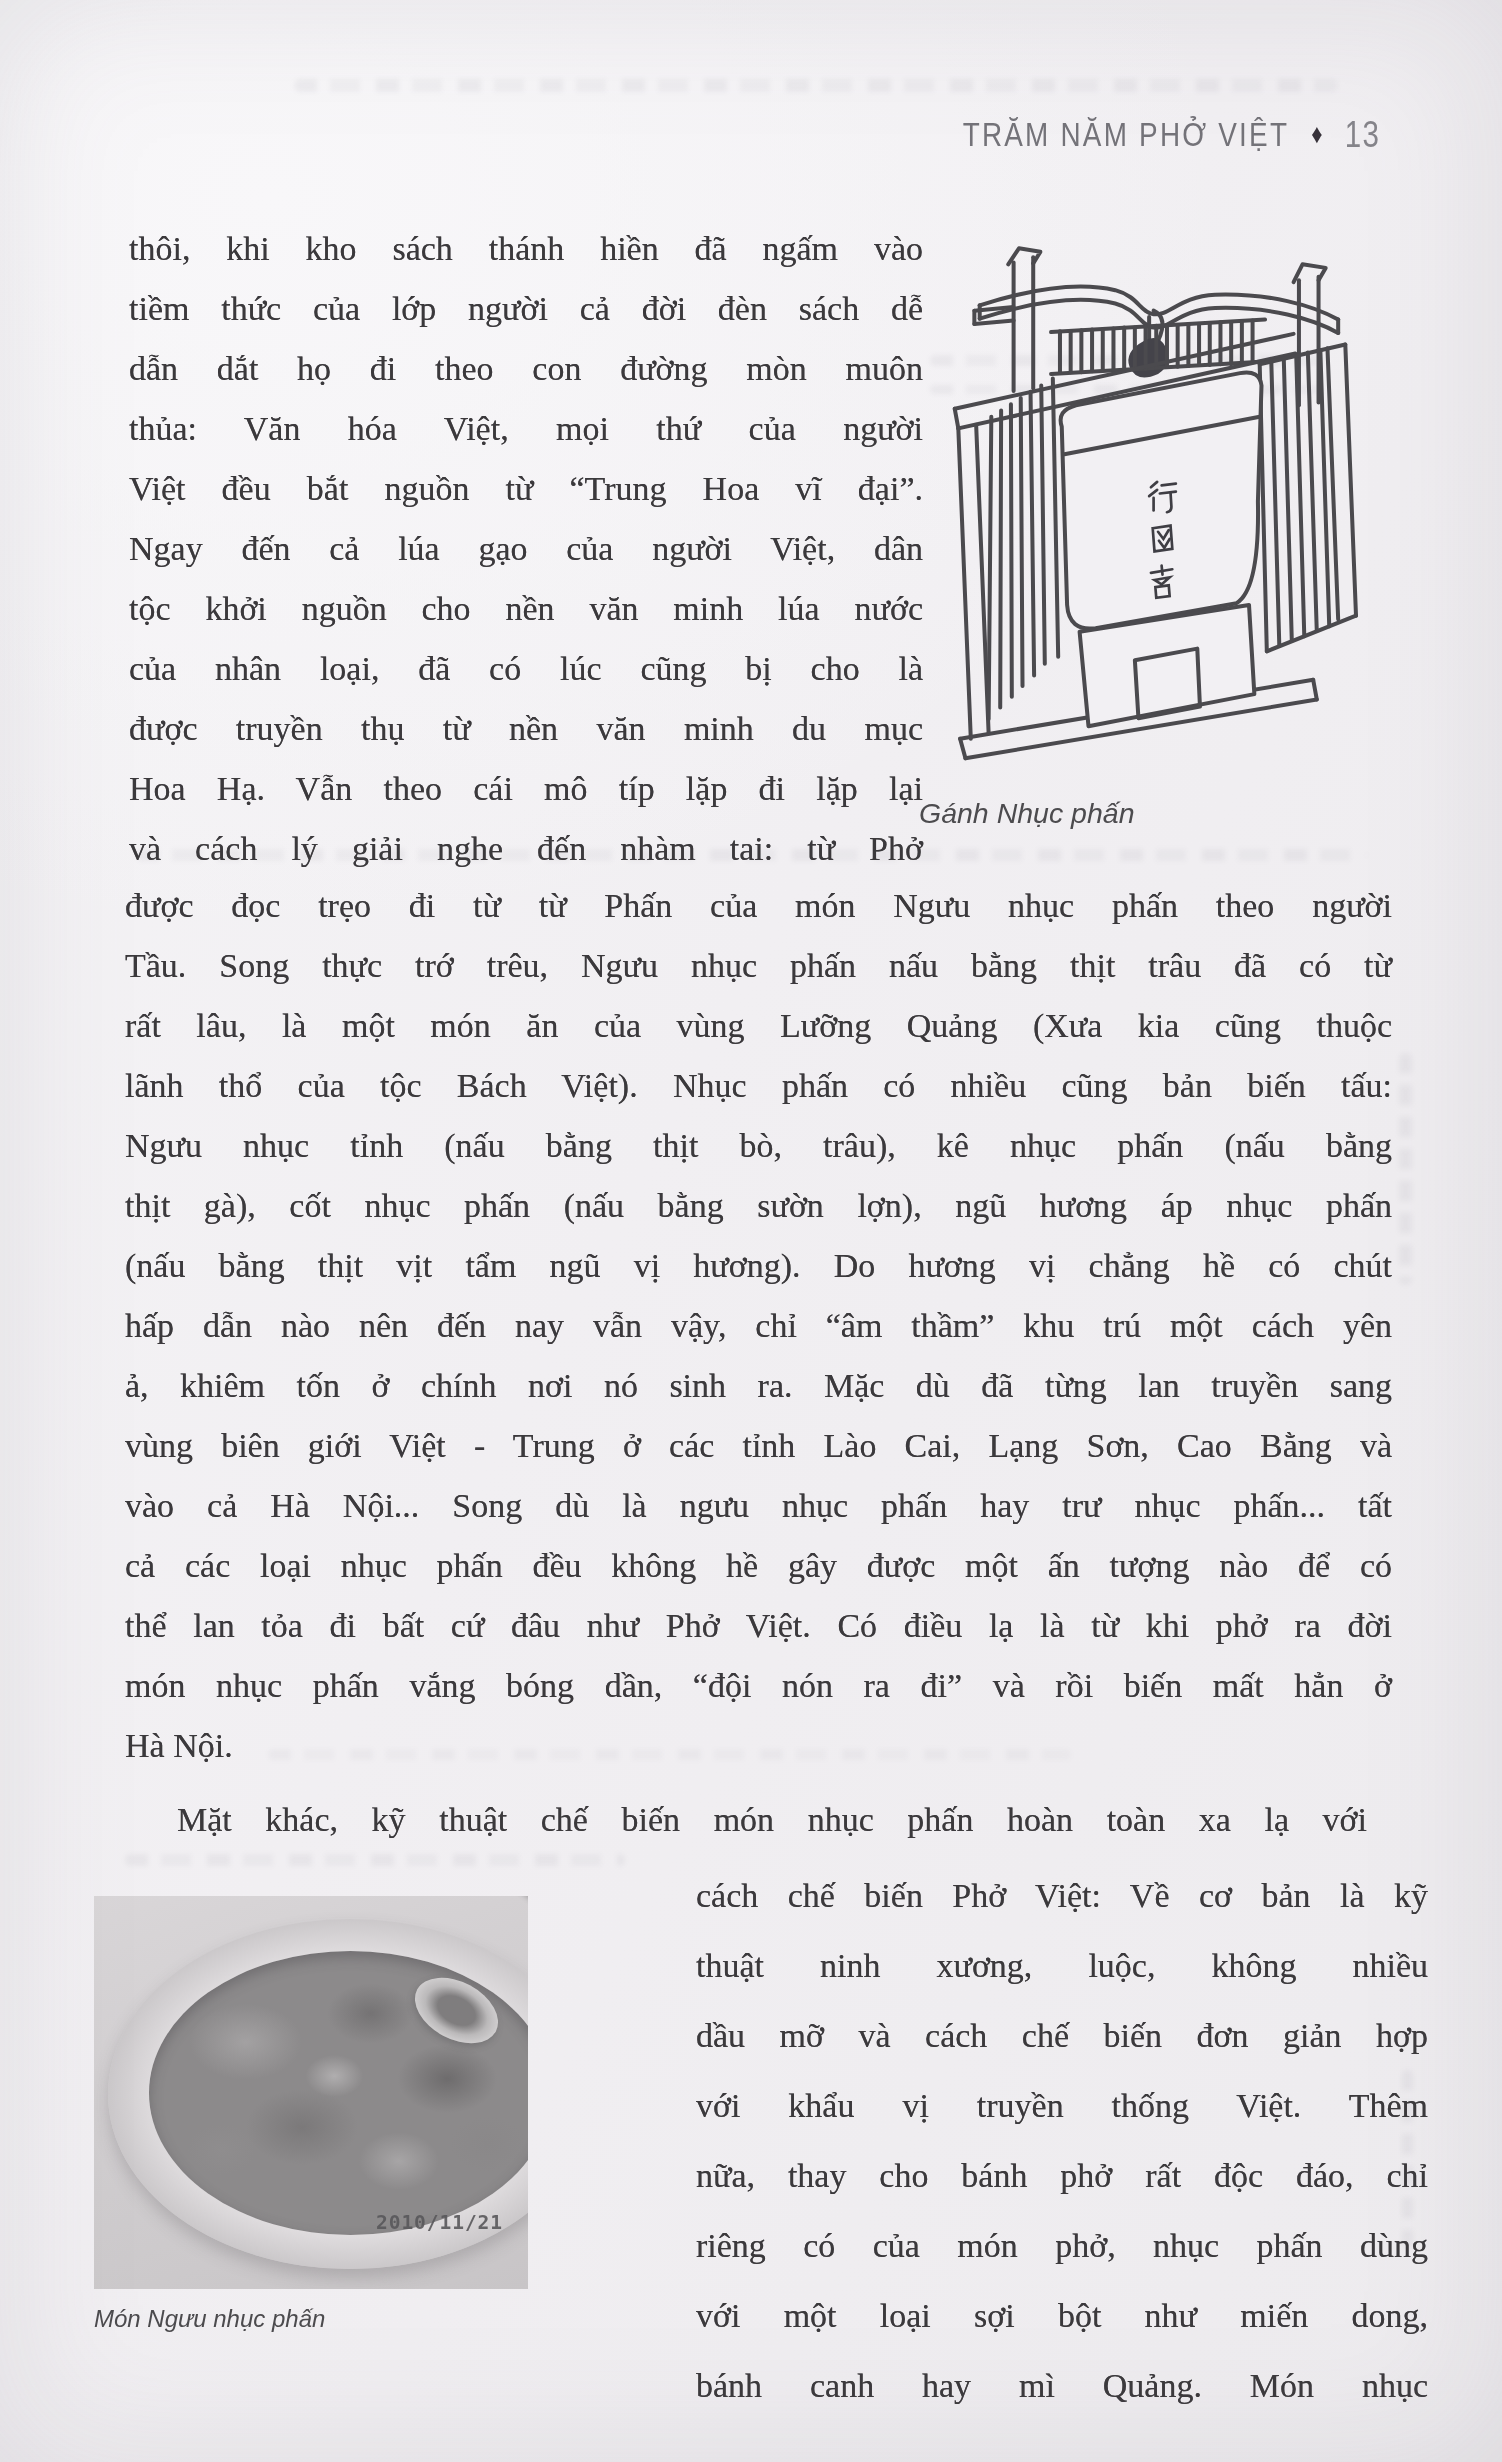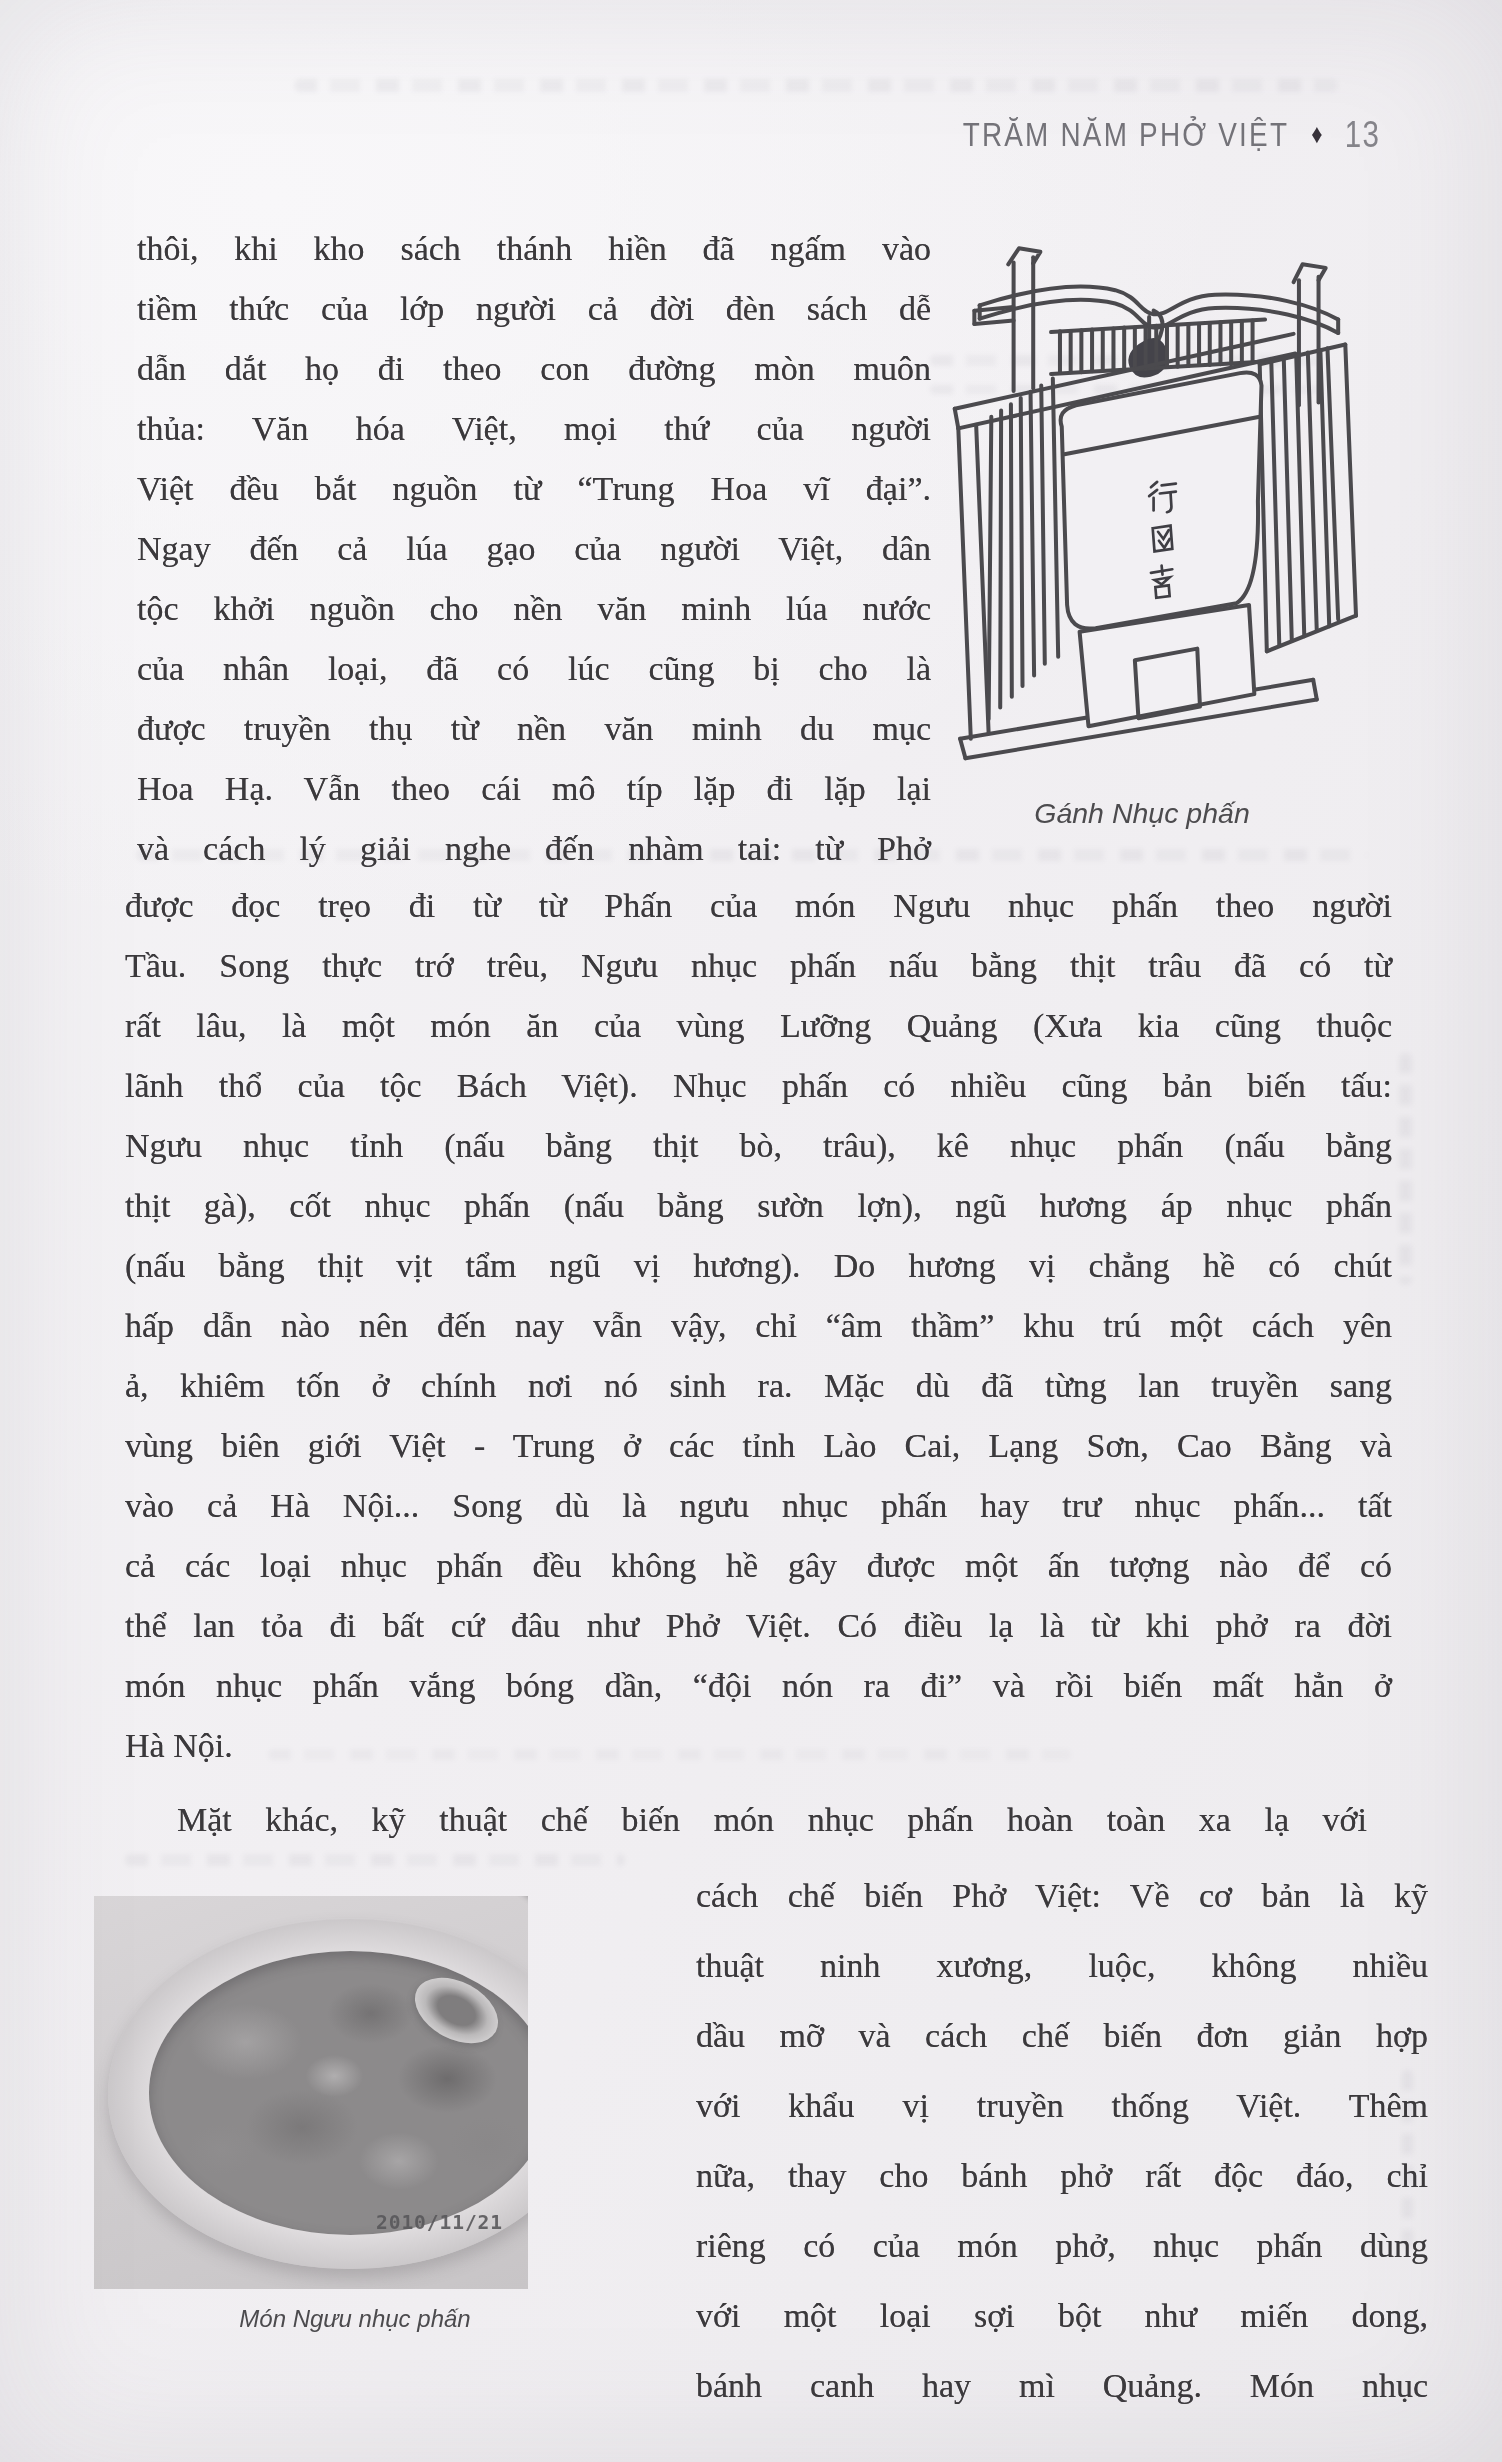--- a/index.html
+++ b/index.html
@@ -34,30 +34,30 @@
 
   
   .tblock{position:absolute;font-size:34px;}
   .tline{
     text-align:justify;text-align-last:justify;
     white-space:nowrap;
     text-shadow:0 0 0.6px rgba(59,57,60,.75);
   }
   .tline{white-space:normal;}
   .tline.noj{text-align-last:left;}
-  .p1-narrow{left:129px;top:219px;width:794px;line-height:60px;margin-left:8px;}
+  .p1-narrow{left:129px;top:219px;width:794px;line-height:60px;}
   .p1-full{left:125px;top:876px;width:1267px;line-height:60px;}
   .p2-first{left:125px;top:1791px;width:1242px;line-height:57px;text-indent:52px;}
   .p2-right{left:696px;top:1861px;width:732px;line-height:70px;}
 
   
   .illus{position:absolute;left:919px;top:234px;width:446px;height:535px;}
   .illus svg{width:100%;height:100%;}
   .caption{
-    position:absolute;text-align:center;
+    position:absolute;
     font-family:"Liberation Sans","DejaVu Sans",sans-serif;
     font-style:italic;color:#4c4b4e;
   }
   .cap-illus{left:919px;top:797px;width:446px;font-size:28.5px;}
   .cap-photo{left:94px;top:2305px;width:522px;font-size:24px;}
 
   
   .photo{
     position:absolute;left:94px;top:1896px;width:434px;height:393px;
     background:linear-gradient(160deg,#d9d6d8 0%,#cfccce 55%,#c8c5c7 100%);

